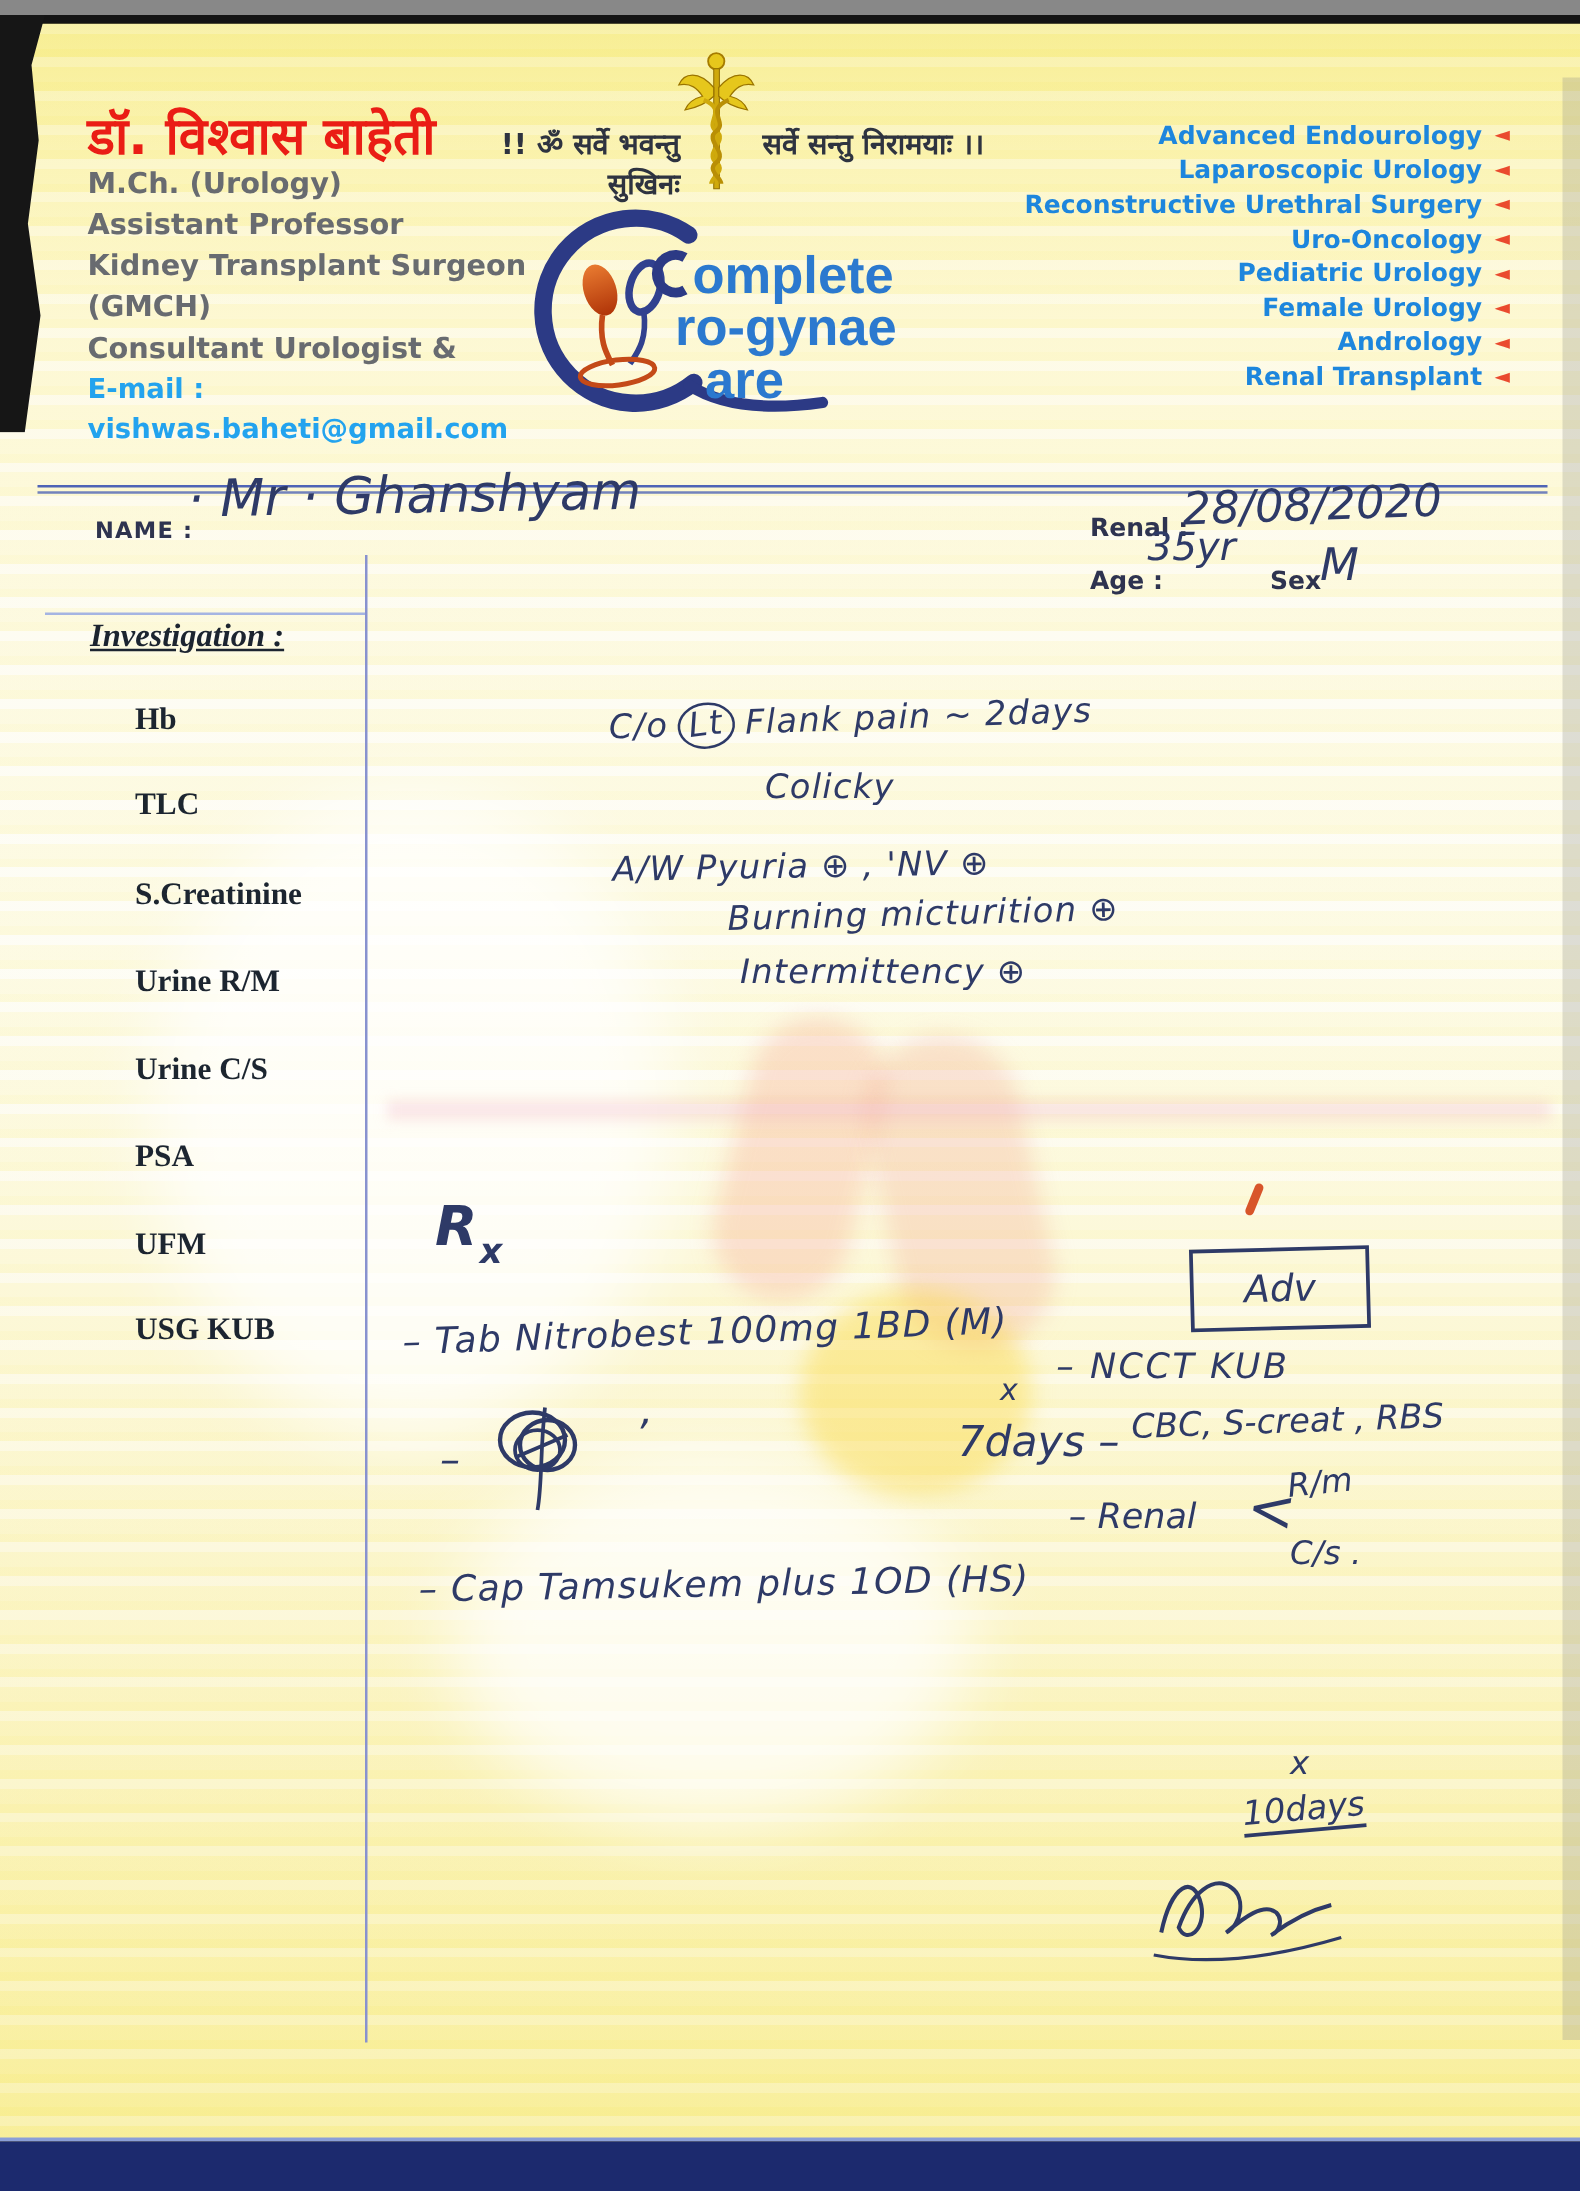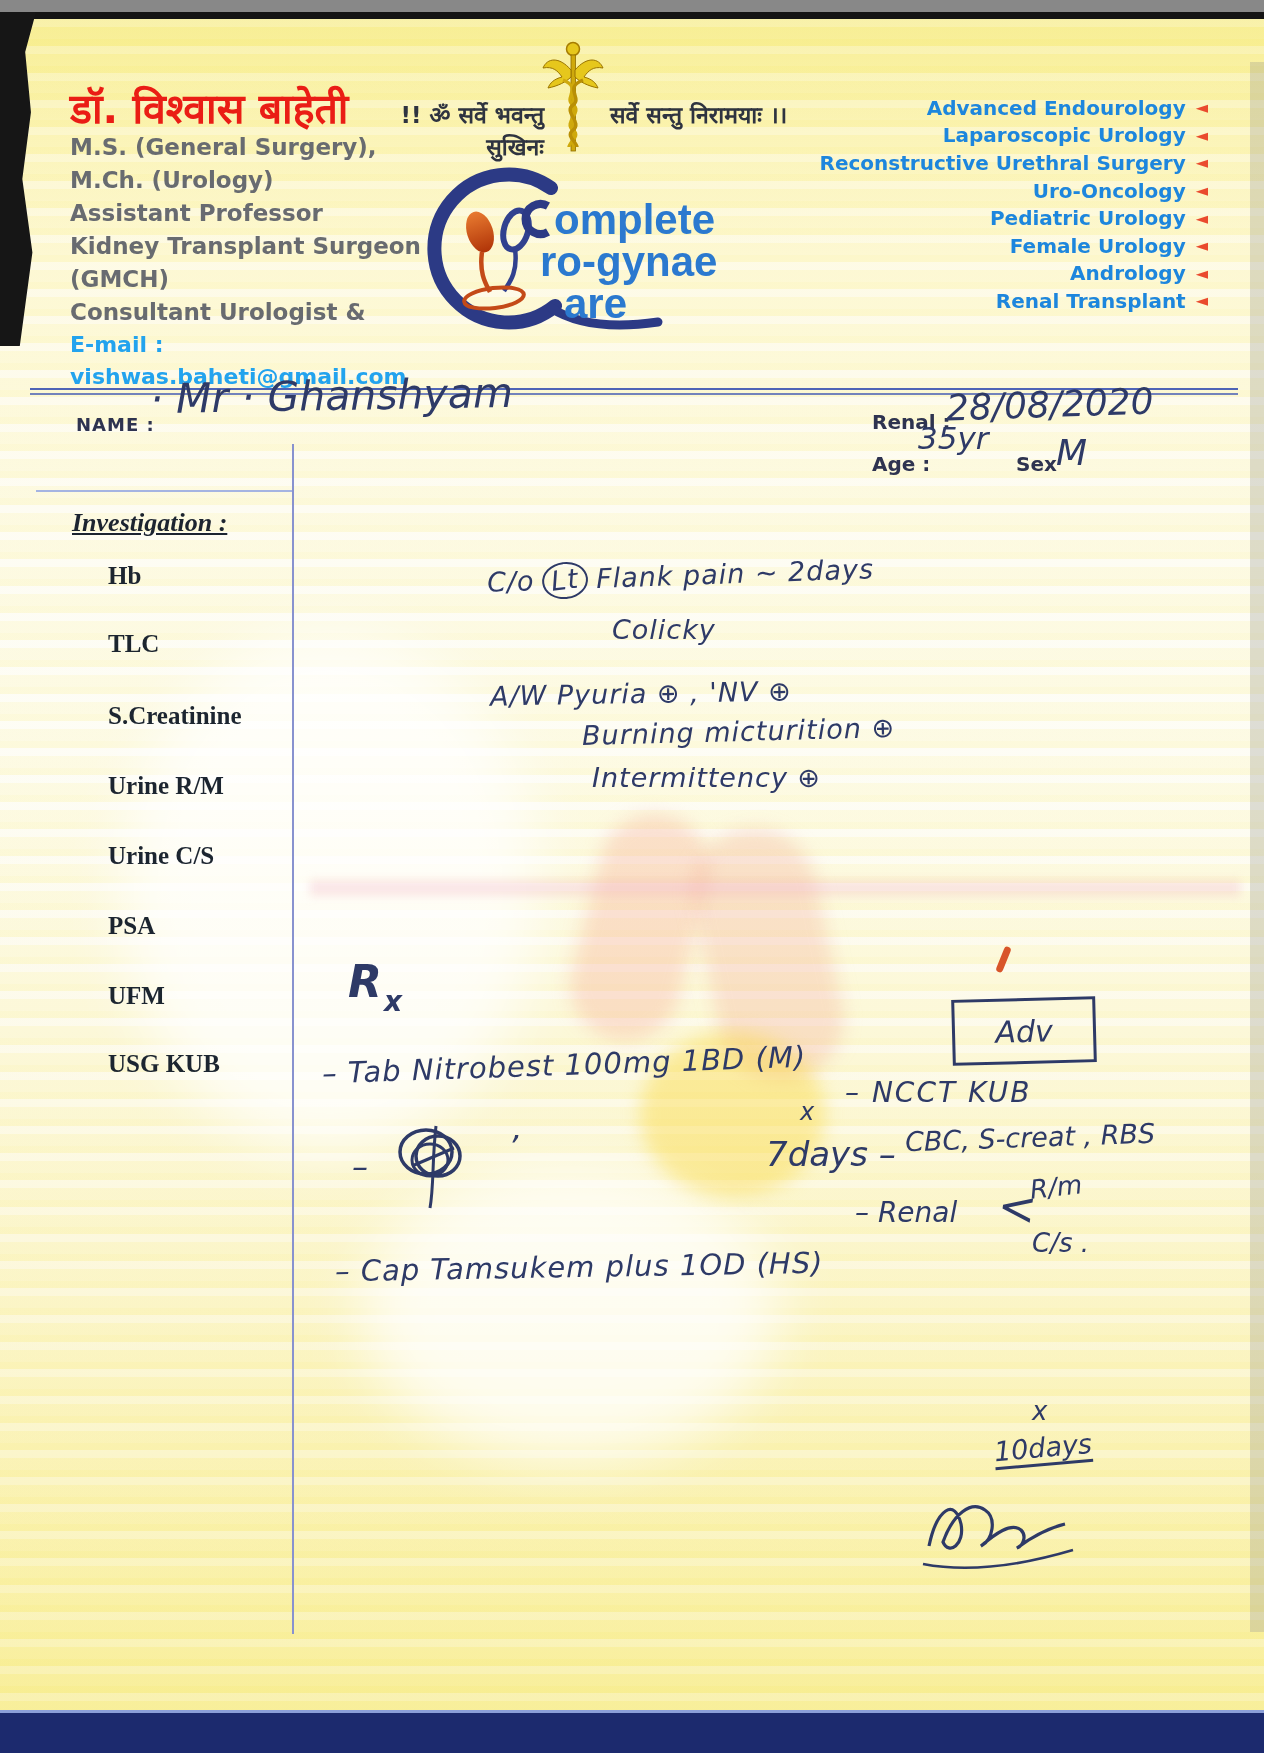--- a/index.html
+++ b/index.html
@@ -40,21 +40,21 @@
   .name-value{left:150px;top:360px;font-size:41px;transform:rotate(-1deg);}
   .date-label{left:872px;top:398px;font-size:20px;}
   .date-value{left:946px;top:372px;font-size:36px;transform:rotate(-2deg);}
   .age-label{left:872px;top:440px;font-size:20px;}
   .age-value{left:918px;top:408px;font-size:31px;}
   .sex-label{left:1016px;top:440px;font-size:20px;}
   .sex-value{left:1056px;top:420px;font-size:36px;}
   
   .v-divider{position:absolute;left:292px;top:432px;width:2px;height:1190px;background:#8892cf;}
   .sidebar-topline{position:absolute;left:36px;top:478px;width:256px;height:2px;background:#a5b4e2;}
-  .inv-title{position:absolute;left:72px;top:496px;font-family:"Liberation Serif",serif;font-style:italic;font-weight:bold;font-size:26px;color:#1c2430;text-decoration:underline;}
+  .inv-title{position:absolute;left:72px;top:482px;font-family:"Liberation Serif",serif;font-style:italic;font-weight:bold;font-size:26px;color:#1c2430;text-decoration:underline;}
   .inv-item{position:absolute;left:108px;font-family:"Liberation Serif",serif;font-weight:bold;font-size:25px;color:#1c2530;}
   
   .bean{position:absolute;filter:blur(9px);}
   .pink-streak{position:absolute;left:310px;top:868px;width:930px;height:16px;background:rgba(242,180,190,0.32);filter:blur(5px);}
   
   .circled{display:inline-block;border:2px solid #2e3a67;border-radius:50%;padding:0 7px 2px 7px;transform:rotate(-5deg);margin:0 8px;}
   .adv-box{position:absolute;left:952px;top:986px;width:138px;height:60px;border:3px solid #2e3a67;transform:rotate(-1.5deg);display:flex;align-items:center;justify-content:center;}
   .red-mark{position:absolute;left:1000px;top:934px;width:7px;height:27px;background:#d8552a;border-radius:4px;transform:rotate(22deg);}
   .u-underline{border-bottom:3px solid #2e3a67;}
   
@@ -70,21 +70,20 @@
 
   <div class="edge-top"></div>
   <div class="edge-left"></div>
   <div class="edge-right"></div>
   <div class="white-patch" style="left:120px;top:620px;width:420px;height:520px;"></div>
   <div class="white-patch" style="left:360px;top:1150px;width:420px;height:300px;"></div>
 
   <header>
     <div class="dr-block">
       <div class="dr-name">डॉ. विश्वास बाहेती</div>
-      <div class="dr-cred">M.S. (General Surgery),</div>
       <div class="dr-cred">M.Ch. (Urology)</div>
       <div class="dr-cred">Assistant Professor</div>
       <div class="dr-cred">Kidney Transplant Surgeon (GMCH)</div>
       <div class="dr-cred">Consultant Urologist &amp;</div>
       <div class="dr-email">E-mail : vishwas.baheti@gmail.com</div>
     </div>
 
     <div class="mantra mantra-left">!! ॐ सर्वे भवन्तु सुखिनः</div>
     <div class="mantra mantra-right">सर्वे सन्तु निरामयाः ।।</div>
 

